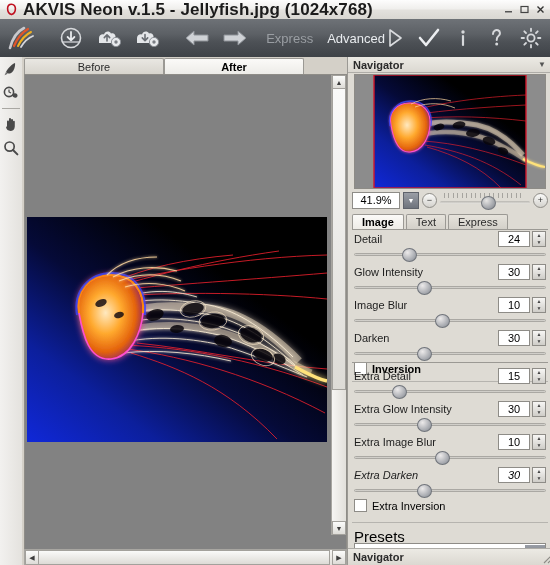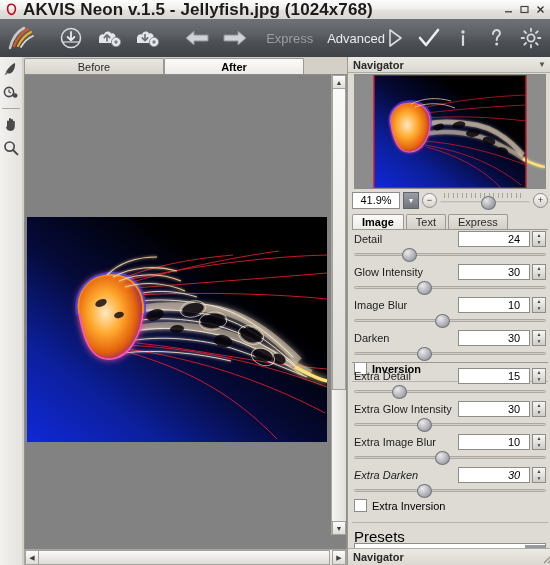--- a/index.html
+++ b/index.html
@@ -91,21 +91,21 @@
   .ptab{height:14px;padding:0 9px;display:flex;align-items:center;font-size:11px;
     border:1px solid #9b9994;border-bottom:none;margin-right:2px;
     background:linear-gradient(to bottom,#e6e3dc,#d3d0c9);cursor:pointer;color:#2b2b2b;
     border-top-left-radius:2px;border-top-right-radius:2px;}
   .ptab.active{background:linear-gradient(to bottom,#fbfaf8,#eeece7);font-weight:bold;color:#000;}
 
   .ctl{position:absolute;left:6px;width:192px;}
   .ctl-top{display:flex;align-items:center;height:16px;}
   .ctl-label{font-size:11px;color:#1d1d1d;}
   .ctl-val{margin-left:auto;width:30px;height:14px;background:#fff;border:1px solid #8e8c87;
-    display:flex;align-items:center;justify-content:center;font-size:11px;cursor:text;padding-left:40px;}
+    display:flex;align-items:center;justify-content:center;font-size:11px;cursor:text;}
   .spin{width:12px;height:14px;margin-left:2px;background:linear-gradient(to bottom,#f7f6f4,#cfcdc8);
     border:1px solid #8e8c87;display:flex;flex-direction:column;cursor:pointer;}
   .spin div{flex:1;display:flex;align-items:center;justify-content:center;font-size:5px;color:#444;line-height:1;}
   .strack{position:relative;height:12px;margin-top:1px;}
   .sline{position:absolute;top:5px;left:0;right:0;height:3px;
     background:linear-gradient(to bottom,#b5b3ae,#eceae5);border-radius:2px;border:1px solid #aaa8a3;box-sizing:border-box;}
   .sthumb{position:absolute;top:0;width:13px;height:12px;border-radius:50%;
     background:radial-gradient(circle at 35% 30%,#eceaea,#a4a7ad 68%,#83878e);
     border:1px solid #70747b;cursor:pointer;}
 

